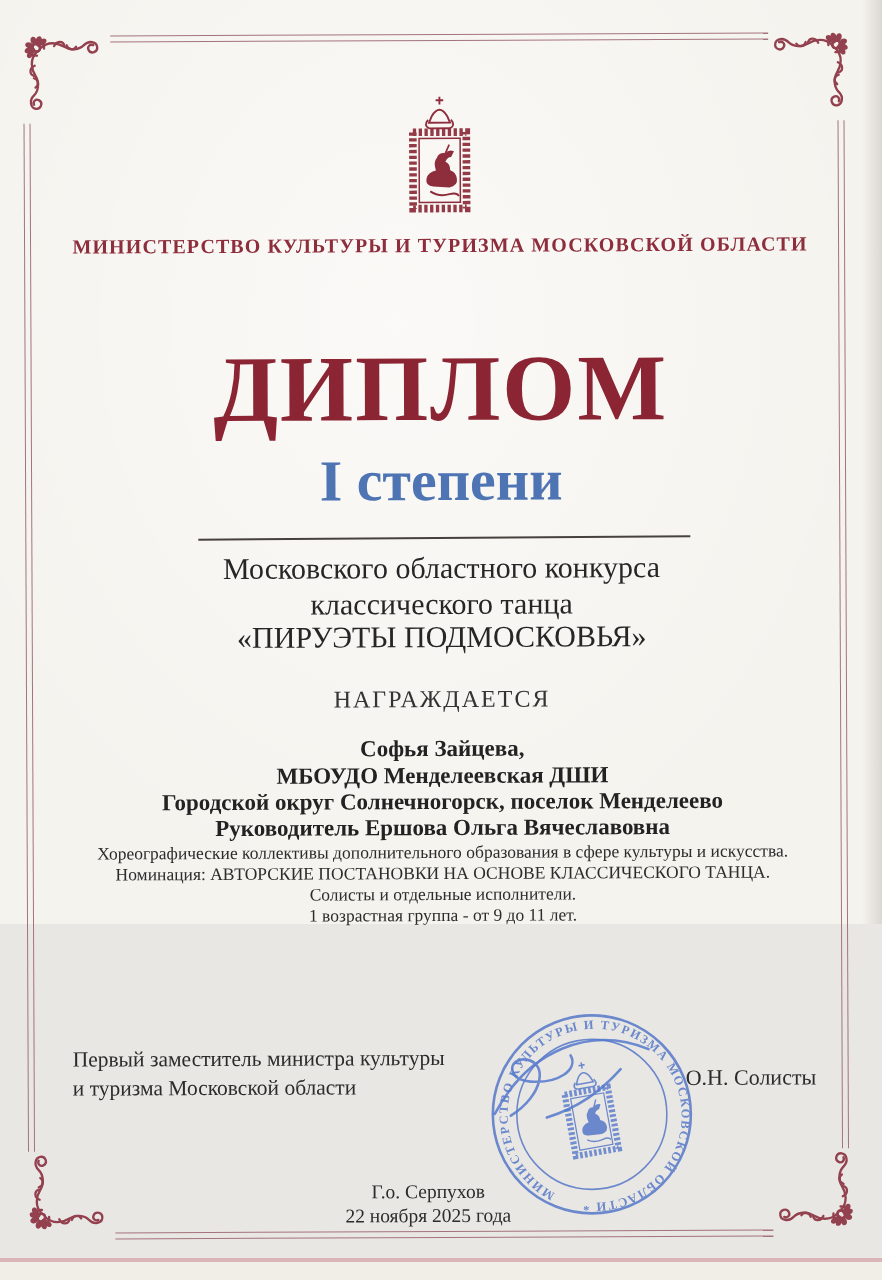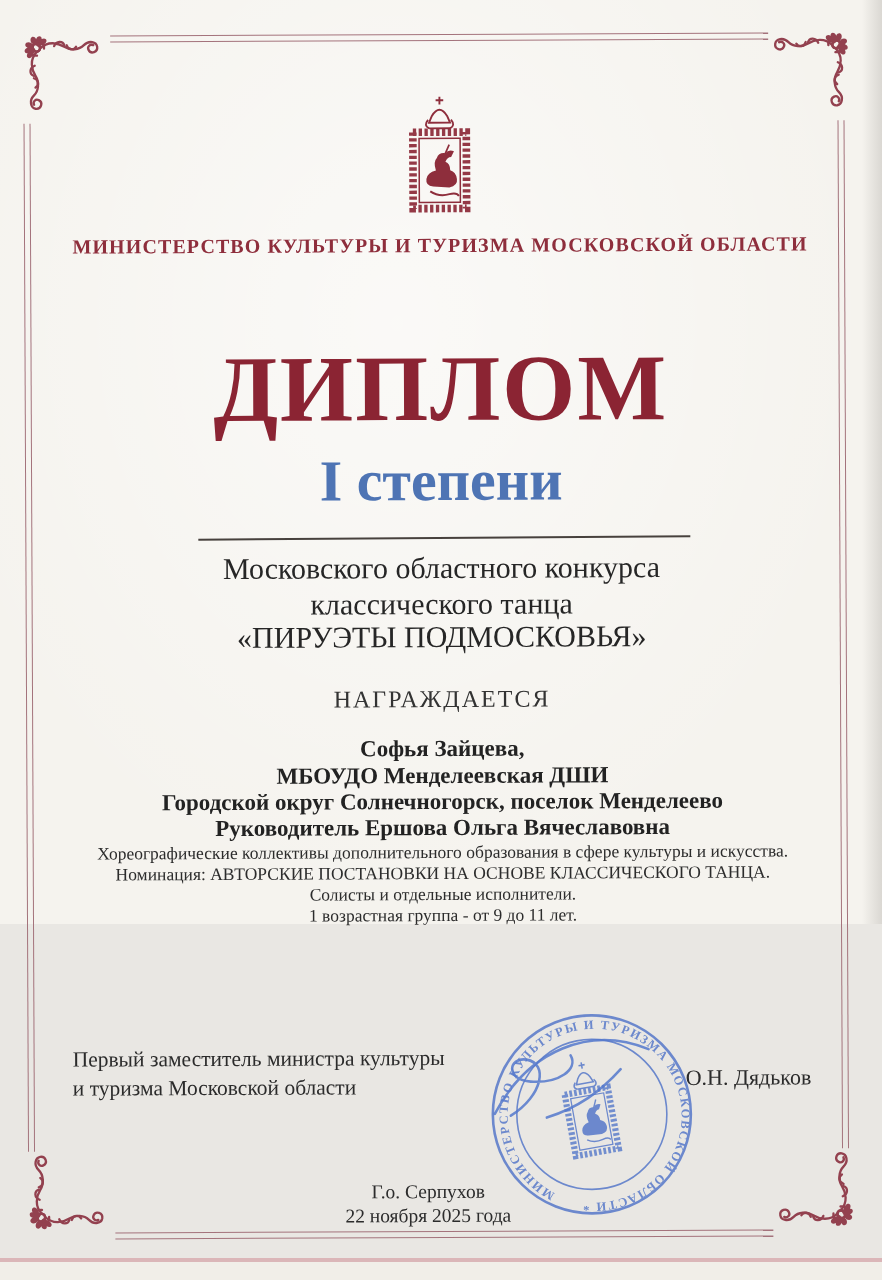--- a/index.html
+++ b/index.html
@@ -158,21 +158,21 @@
       </text>
       <use href="#gerb" transform="translate(62,48) scale(0.78) rotate(-10,50,66)"></use>
     </svg>
 
     <svg class="signature" viewBox="0 0 200 130" fill="none" stroke="currentColor" stroke-width="2.6" stroke-linecap="round">
       <path d="M14,98 C48,34 110,10 168,34"></path>
       <path d="M30,100 C62,80 68,48 46,44 C28,41 24,64 50,66 C78,68 98,54 90,40"></path>
       <path d="M66,102 C98,92 120,76 140,54"></path>
     </svg>
 
-    <div class="signer">О.Н. Дядьков</div>
+    <div class="signer">О.Н. Солисты</div>
 
     <div class="c footer-city">Г.о. Серпухов</div>
     <div class="c footer-date">22 ноября 2025 года</div>
   </div>
 
   <div class="scan-right"></div>
   <div class="scan-bottom-line"></div>
   <div class="scan-bottom"></div>
 </div>
 

